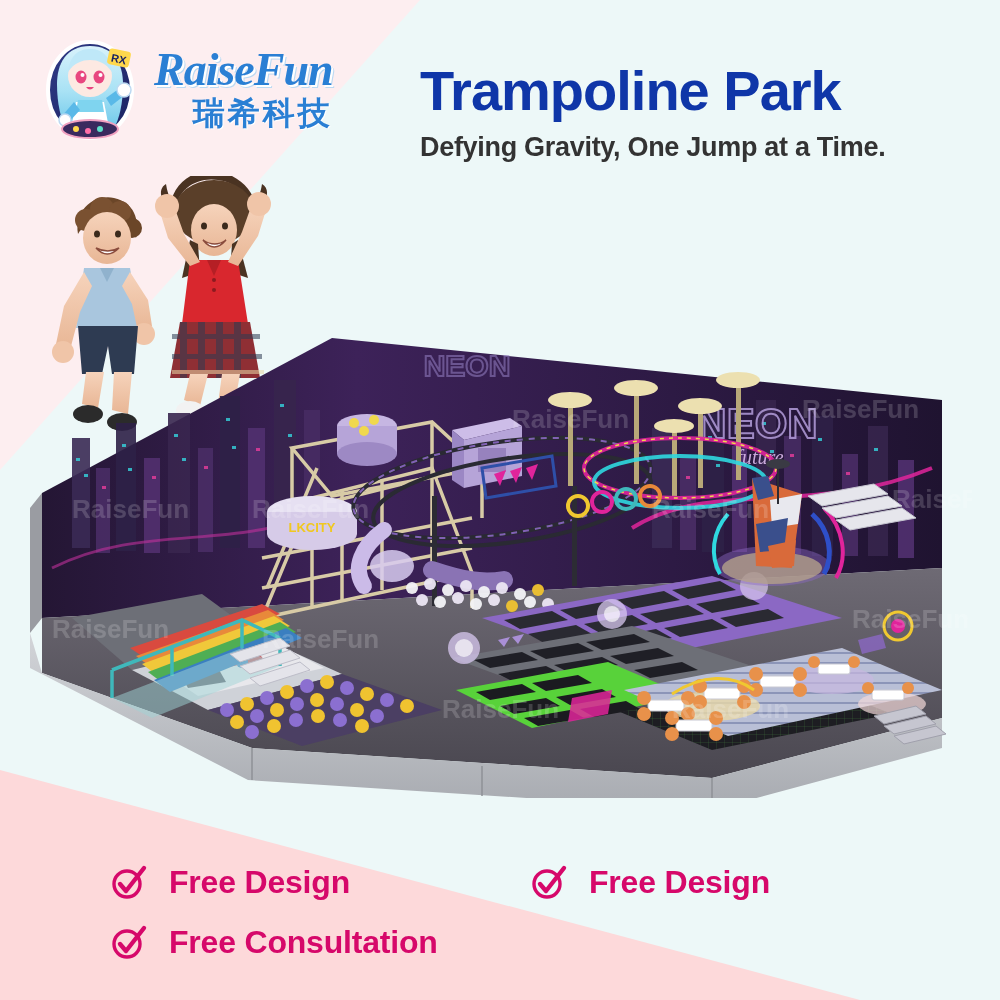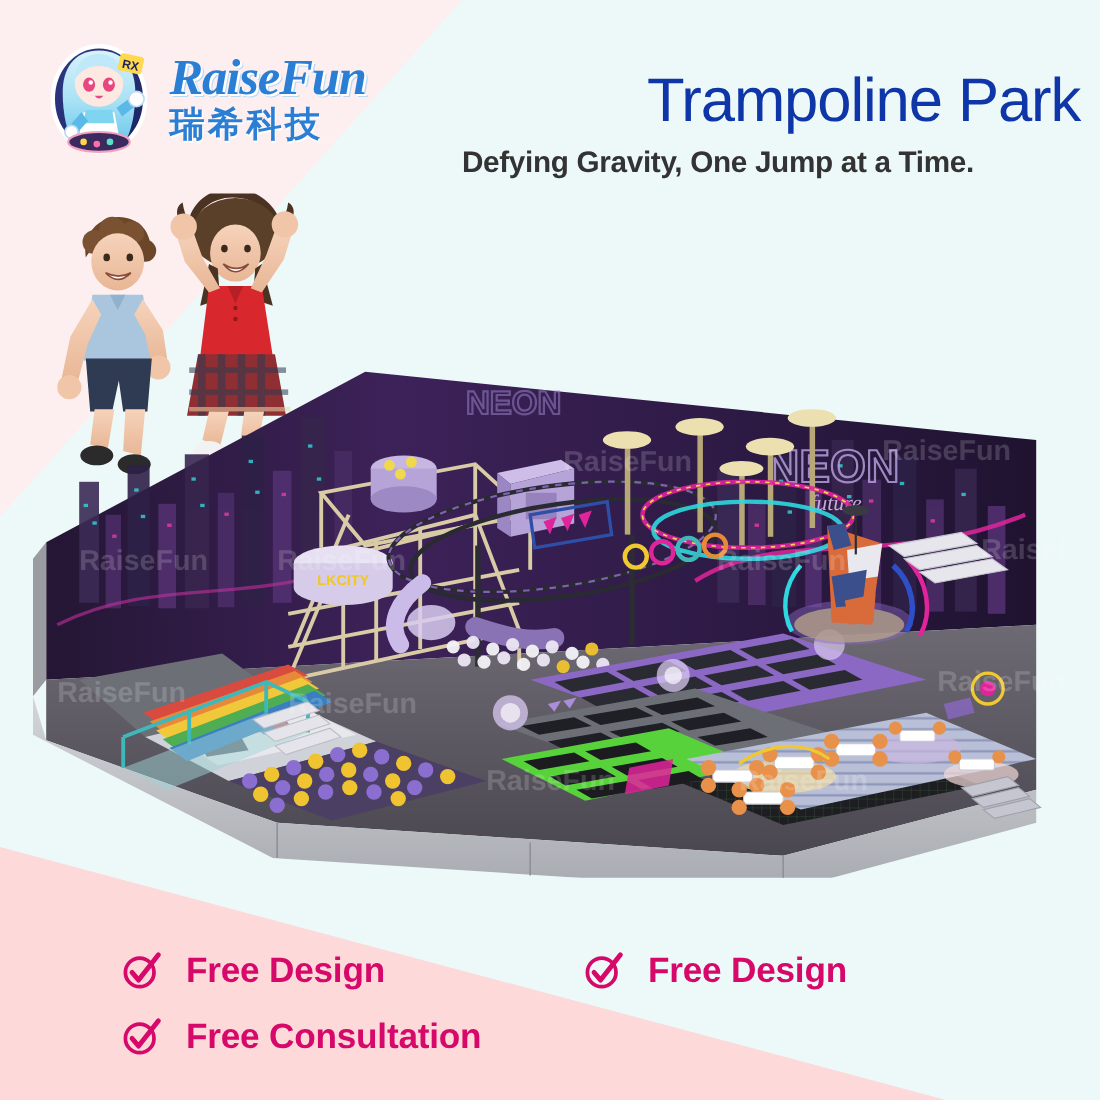--- a/index.html
+++ b/index.html
@@ -39,28 +39,28 @@
   .mascot svg { display:block; }
   .logo-text { display:flex; flex-direction:column; line-height:1; }
   .logo-en {
     font-size:46px; font-weight:bold; font-style:italic;
     color:#2a7fd4; letter-spacing:-1px;
     text-shadow:2px 2px 0 #ffffff, 3px 3px 0 #bcd9f2;
     font-family:"Liberation Serif", serif;
   }
   .logo-cn {
     font-size:32px; font-weight:bold; color:#2a7fd4;
-    letter-spacing:3px; margin-top:4px; text-align:left;
+    letter-spacing:3px; margin-top:4px; text-align:right;
     text-shadow:1px 1px 0 #ffffff;
   }
 
   .headline {
     position:absolute; left:420px; top:58px; width:562px;
-    text-align:right;
-    font-size:56px; font-weight:normal; color:#0f36a8;
+    text-align:left;
+    font-size:56px; font-weight:bold; color:#0f36a8;
     letter-spacing:-1px;
   }
   .tagline {
     position:absolute; left:420px; top:132px; width:562px;
     text-align:left;
     font-size:27px; font-weight:bold; color:#333333;
     letter-spacing:-0.3px;
   }
 
   

